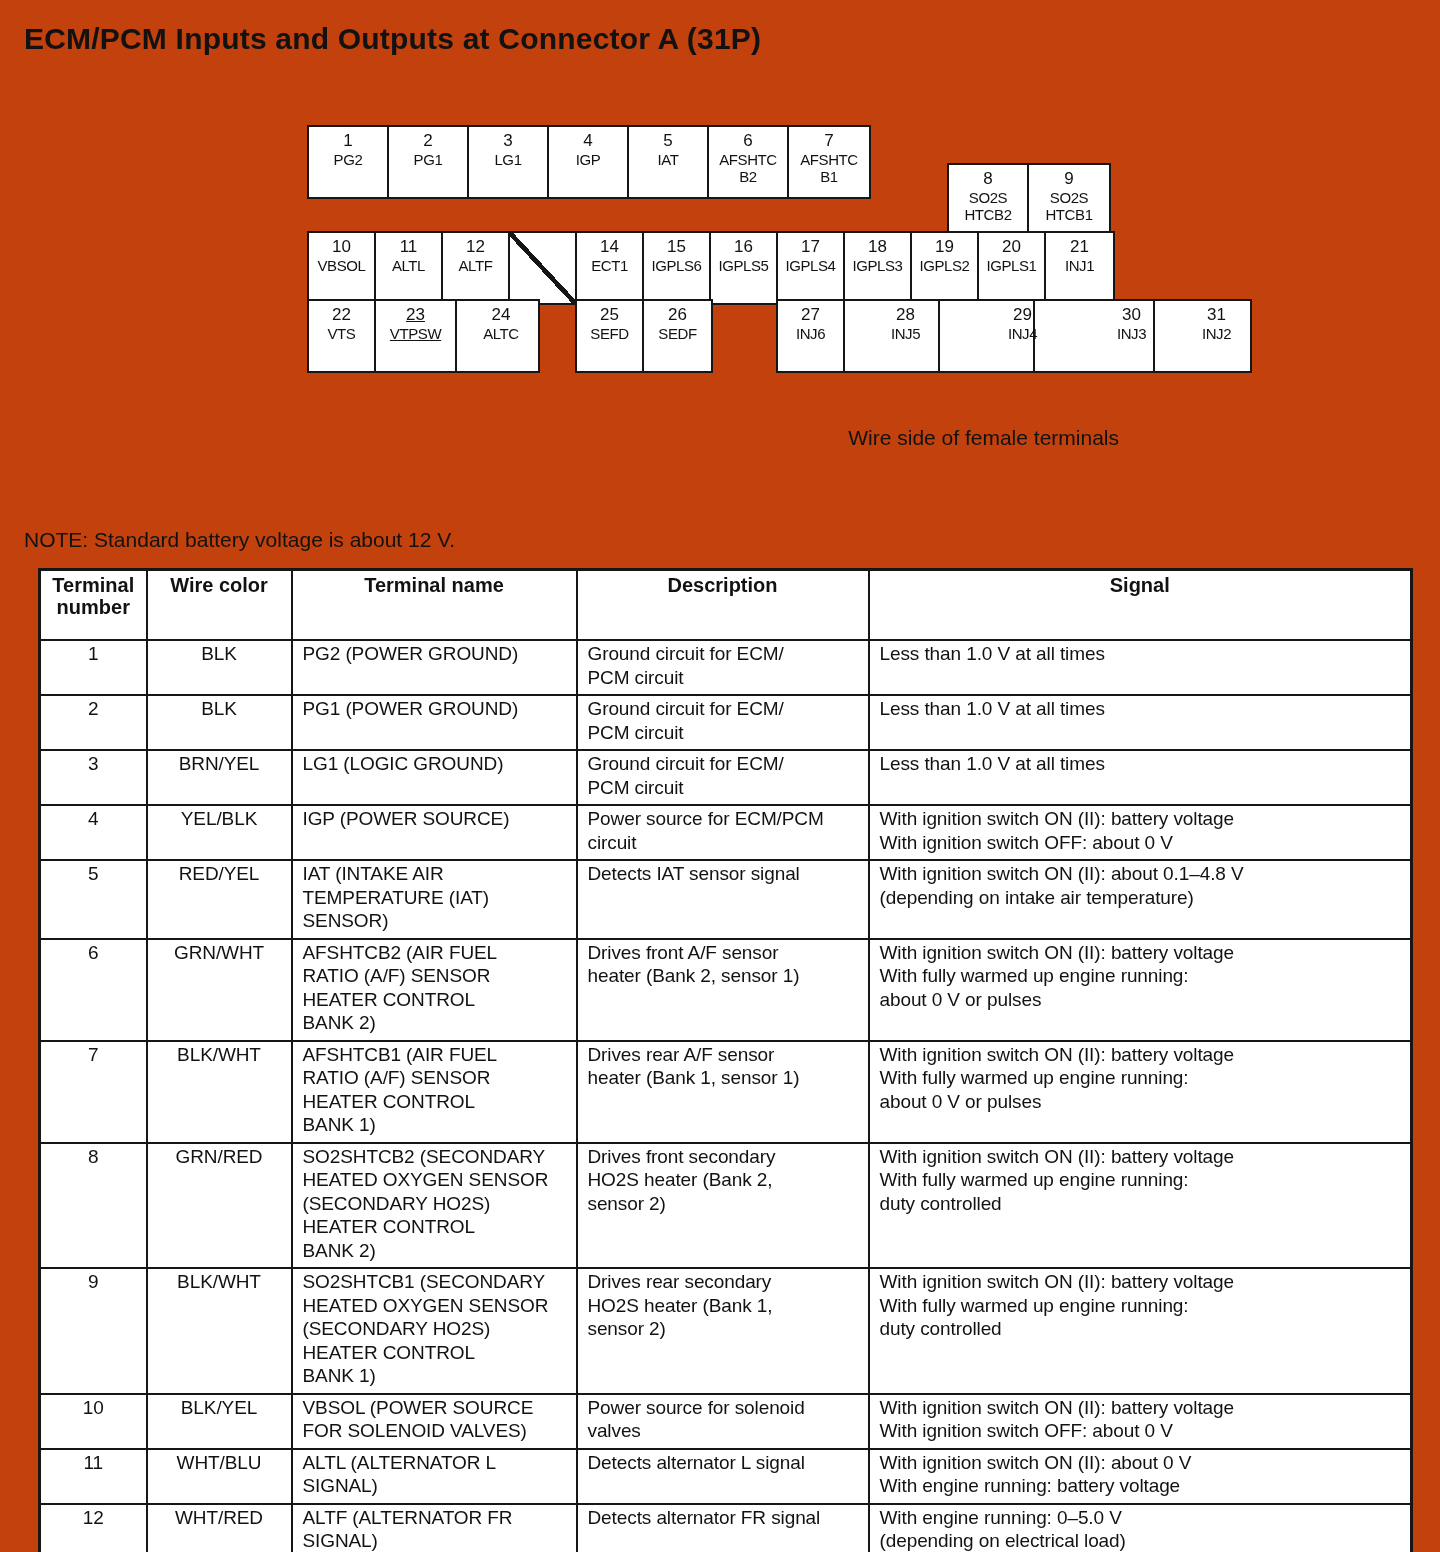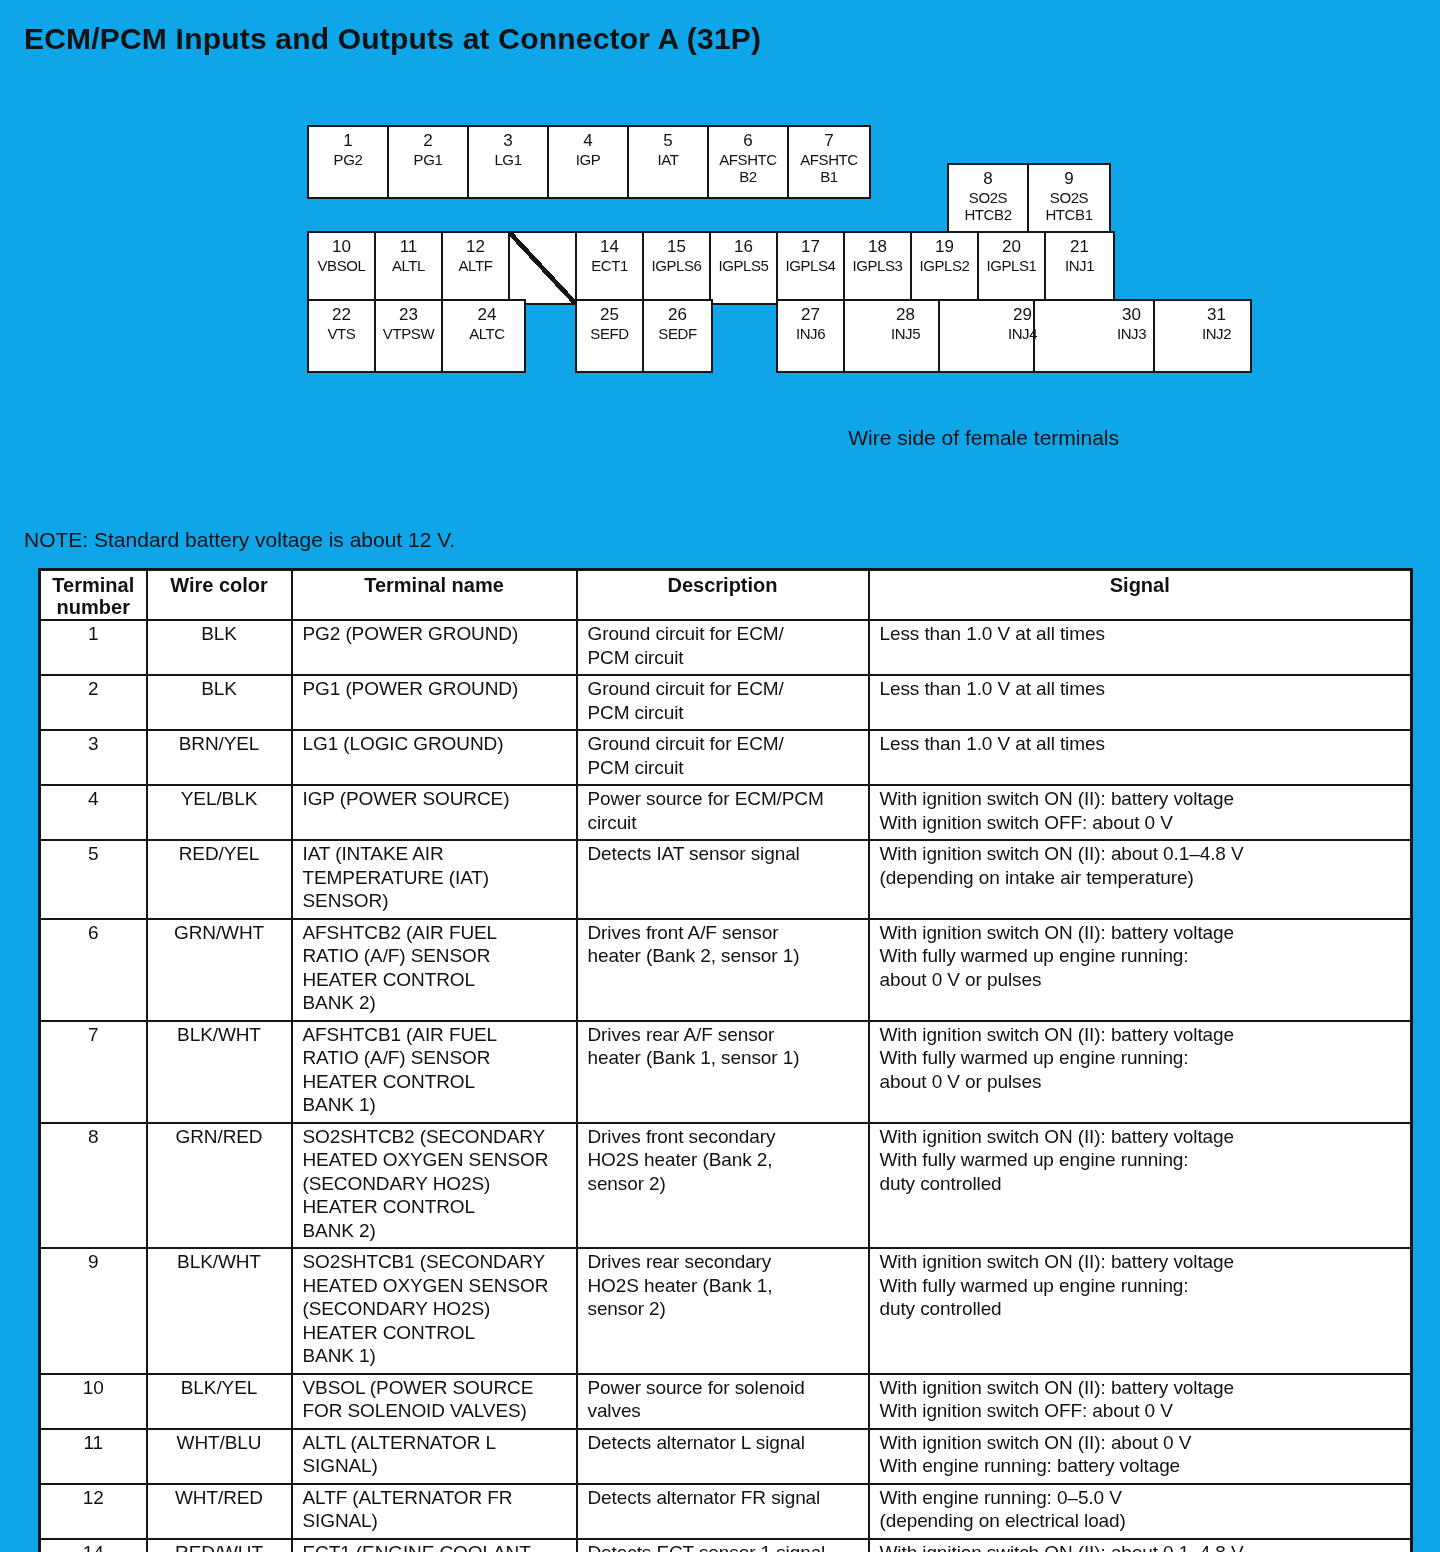--- a/index.html
+++ b/index.html
@@ -1,21 +1,21 @@
 <!DOCTYPE html>
 <html><head>
 <meta charset="utf-8">
 <style>
   html, body { margin:0; padding:0; background:#ffffff; }
   body {
     width:1440px; height:1552px;
     font-family:"Liberation Sans", sans-serif;
     color:#121212;
   }
-  .page { position:relative; width:1440px; height:1552px; background:#0ea5e9; overflow:hidden; }
+  .page { position:relative; width:1440px; height:1552px; background:#c2410c; overflow:hidden; }
 
   .title {
     position:absolute; left:24px; top:22px;
     font-size:30px; font-weight:bold; letter-spacing:0.2px;
   }
 
   
   .connector { position:absolute; left:307px; top:125px; width:812px; height:250px; }
   .tab {
     position:absolute; left:268px; top:0; width:245px; height:42px;
@@ -58,21 +58,21 @@
     position:absolute; left:38px; top:568px; width:1372px;
     border-collapse:collapse; table-layout:fixed; background:#fff;
     border:3px solid #161616;
   }
   .io-table th, .io-table td {
     border:2px solid #161616; vertical-align:top; white-space:pre-line;
     overflow:hidden;
   }
   .io-table th {
     font-size:20px; font-weight:bold; text-align:center;
-    padding:3px 4px 1px; line-height:22px;
+    padding:3px 4px 21px; line-height:22px;
   }
   .io-table td {
     font-size:19px; line-height:23.5px; padding:1px 10px 5px;
     letter-spacing:-0.1px;
   }
   .io-table td.td-center { text-align:center; padding:1px 4px 5px; }
 </style>
 </head>
 <body>
 
@@ -171,21 +171,21 @@
         <div class="pin-cell" style="width: 67px;">
           <div class="pin-num">21</div>
           <div class="pin-label">INJ1</div>
         </div>
       </div>
     <div class="pin-block" id="row3-a">
         <div class="pin-cell" style="width: 67px;">
           <div class="pin-num">22</div>
           <div class="pin-label">VTS</div>
         </div>
-        <div class="pin-cell" style="width: 67px;">
+        <div class="pin-cell" style="width: 81px; text-decoration: underline;">
           <div class="pin-num">23</div>
           <div class="pin-label">VTPSW</div>
         </div>
         <div class="pin-cell" style="width: 74px; margin-left: 7px;">
           <div class="pin-num">24</div>
           <div class="pin-label">ALTC</div>
         </div>
       </div>
     <div class="pin-block" id="row3-b">
         <div class="pin-cell" style="width: 67px;">

